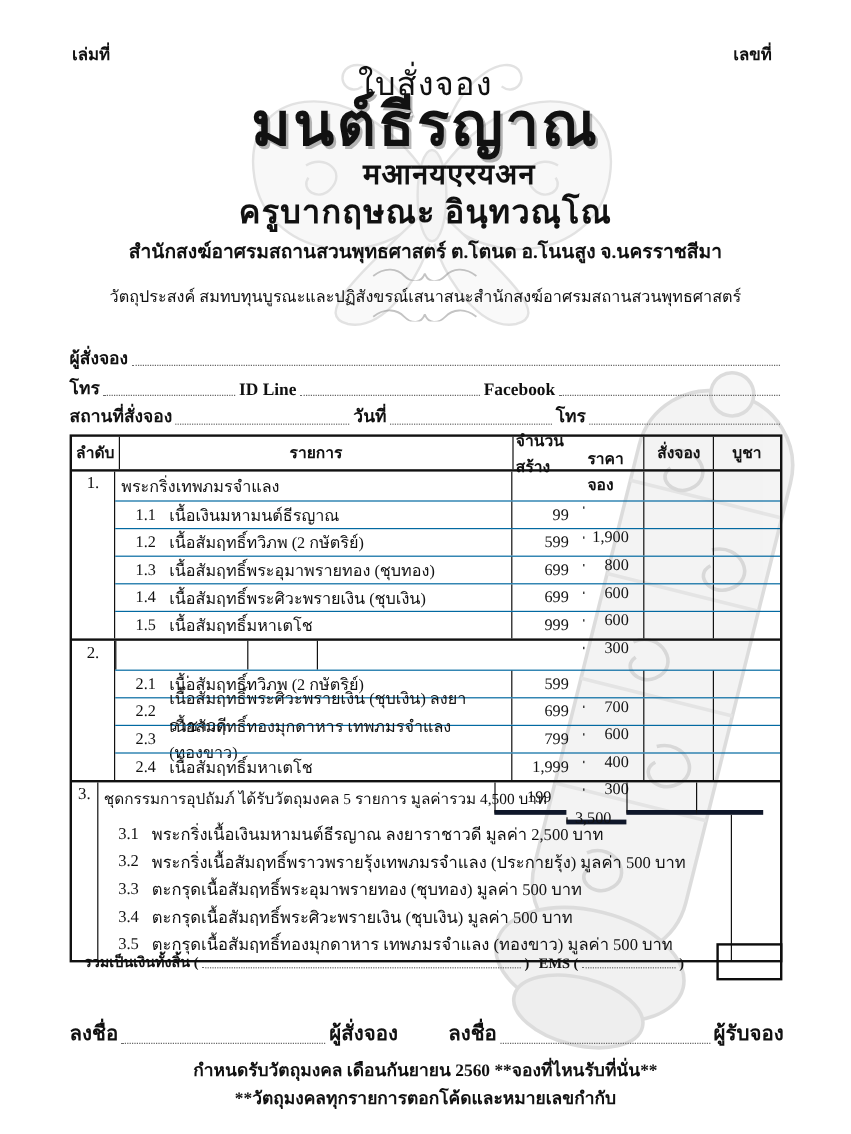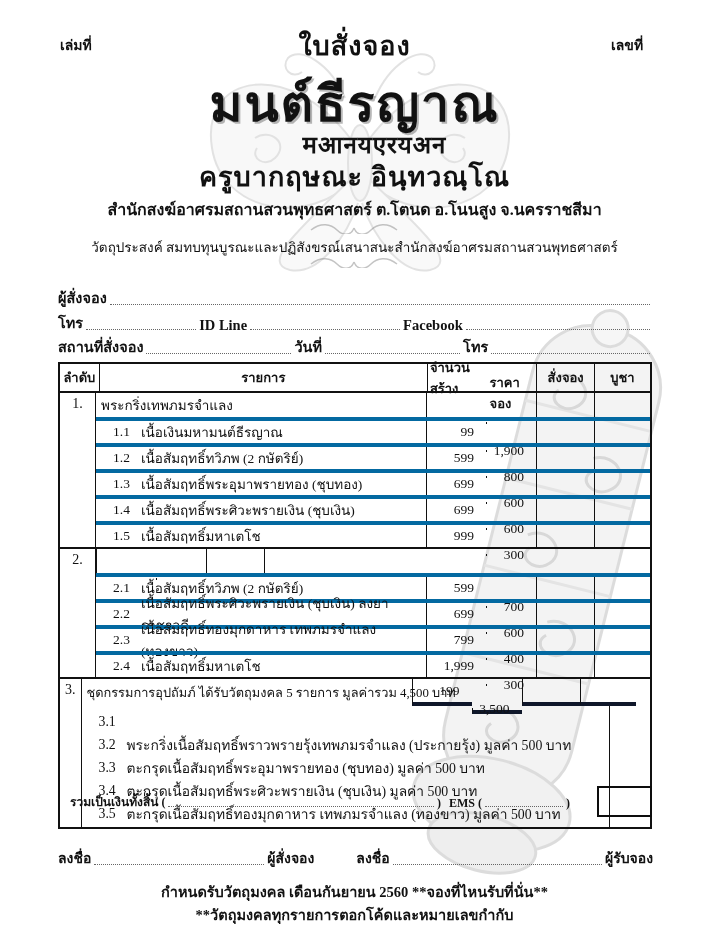--- a/index.html
+++ b/index.html
@@ -2,21 +2,21 @@
 <html><head>
 <meta charset="utf-8">
 <style>
   html,body{margin:0;padding:0;background:#ffffff;}
   body{font-family:"Liberation Serif","DejaVu Serif",serif;color:#111;}
   .page{position:relative;width:709px;height:945px;background:#fff;overflow:hidden;}
   .layer{position:absolute;z-index:1;}
   .wm{position:absolute;z-index:0;}
   .center{text-align:center;}
   .meta-label{font-size:14px;font-weight:600;}
-  .form-title{font-size:27px;font-weight:700;letter-spacing:1px;}
+  .form-title{font-size:27px;font-weight:400;letter-spacing:1px;margin-top:24px;}
   .main-title{font-size:50px;font-weight:800;letter-spacing:2px;text-shadow:2px 2px 0 rgba(0,0,0,0.28);}
   .script-line{font-size:24px;font-weight:700;letter-spacing:1px;margin-left:20px;}
   .monk-line{font-size:27px;font-weight:800;letter-spacing:1px;}
   .temple-line{font-size:16px;font-weight:700;}
   .purpose-line{font-size:13.5px;font-weight:500;}
   .frow{display:flex;align-items:flex-end;font-size:14.5px;font-weight:600;}
   .dots{flex:1;border-bottom:1px dotted #666;margin:0 3px 4px 3px;height:1px;}
   
   .otable{position:absolute;left:58px;top:362px;width:594px;border:2px solid #111;box-sizing:border-box;background:transparent;z-index:1;}
   .trow{display:flex;align-items:stretch;}
@@ -28,34 +28,34 @@
   .w-order{width:58px;}
   .w-bucha{width:56px;flex:none;}
   .bl{border-left:1.5px solid #111;}
   .num{justify-content:flex-end;padding-right:12px;}
   .thead{border-bottom:2px solid #111;height:27px;}
   .thead .c{justify-content:center;font-size:13px;font-weight:600;padding:0 2px;}
   .section{display:flex;}
   .section + .section{border-top:2px solid #111;}
   .secno{align-items:flex-start;padding-top:3px;font-size:14px;}
   .sec-right{flex:1;border-left:1.5px solid #111;display:flex;flex-direction:column;}
-  .sec-right .trow + .trow{border-top:4px solid #0369a1;}
+  .sec-right .trow + .trow{border-top:1px solid #0369a1;}
   .title-row{height:24px;}
   .item-row{height:22px;}
   .sub-no{display:inline-block;width:28px;margin-left:12px;flex:none;}
   .s3-head{height:27px;}
   .bb2{border-bottom:4px solid #0f172a;}
   .s3-body{display:flex;gap:29px;}
   .s3-lines{width:498px;box-sizing:border-box;padding:4px 0 2px 0;}
   .s3-line{display:flex;align-items:center;height:23px;font-size:13.8px;padding-left:5px;box-sizing:border-box;}
   .s3-cellr{width:56px;box-sizing:border-box;border-left:1.5px solid #111;}
   .total-row{position:absolute;left:70px;top:792px;width:500px;}
   .total-row .b{font-weight:700;font-size:12px;}
   .total-box{position:absolute;left:597px;top:786px;width:55px;height:31px;border:2.5px solid #0d0d0d;box-sizing:border-box;}
-  .sig-row{position:absolute;left:58px;top:847px;width:595px;display:flex;align-items:flex-end;font-size:14px;font-weight:600;}
+  .sig-row{position:absolute;left:58px;top:847px;width:595px;display:flex;align-items:flex-end;font-size:17px;font-weight:600;}
   .footer-line{position:absolute;left:0;width:709px;text-align:center;font-size:14.5px;font-weight:600;}
 </style>
 </head>
 <body>
 
 <div class="page">
 
   <svg class="wm" style="left:170px;top:28px;opacity:0.28;" width="380" height="250" viewBox="0 0 380 250">
     <g fill="none" stroke="#9a9a9a" stroke-width="2">
       <path d="M175 70 C160 35 130 18 118 30 C110 40 122 52 132 44"></path>
@@ -255,20 +255,21 @@
           <div class="c w-item" style="font-size:12.8px;white-space:nowrap;">ชุดกรรมการอุปถัมภ์ ได้รับวัตถุมงคล 5 รายการ มูลค่ารวม 4,500 บาท</div>
           <div class="c w-qty bl num bb2">199</div>
           <div class="c w-price bl num bb2">3,500</div>
           <div class="c w-order bl bb2"></div>
           <div class="c w-bucha bl bb2"></div>
         </div>
         <div class="s3-body" style="border-top:none;">
           <div class="s3-lines">
             <div class="s3-line">
                 <span class="sub-no">3.1</span>
+                <span>พระกริ่งเนื้อเงินมหามนต์ธีรญาณ ลงยาราชาวดี มูลค่า 2,500 บาท</span>
               </div>
             <div class="s3-line">
                 <span class="sub-no">3.2</span>
                 <span>พระกริ่งเนื้อสัมฤทธิ์พราวพรายรุ้งเทพภมรจำแลง (ประกายรุ้ง) มูลค่า 500 บาท</span>
               </div>
             <div class="s3-line">
                 <span class="sub-no">3.3</span>
                 <span>ตะกรุดเนื้อสัมฤทธิ์พระอุมาพรายทอง (ชุบทอง) มูลค่า 500 บาท</span>
               </div>
             <div class="s3-line">

